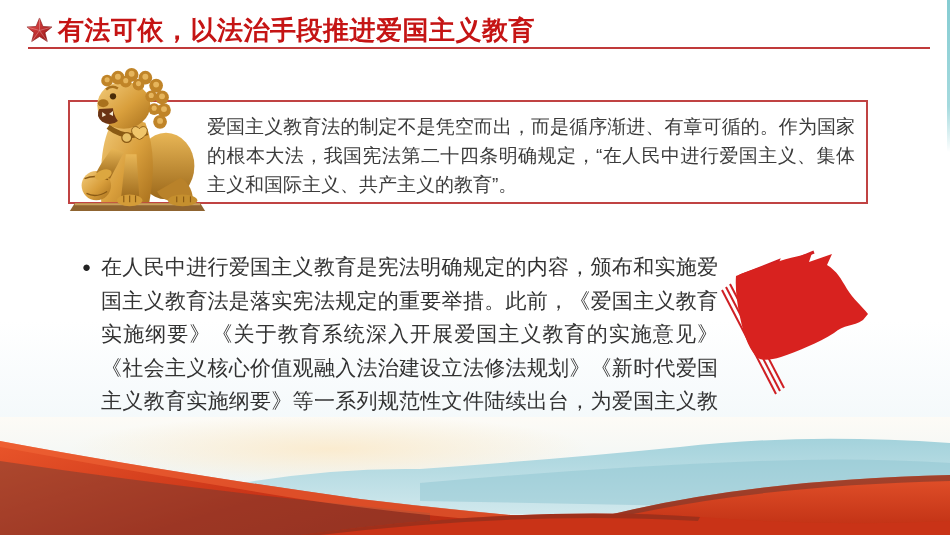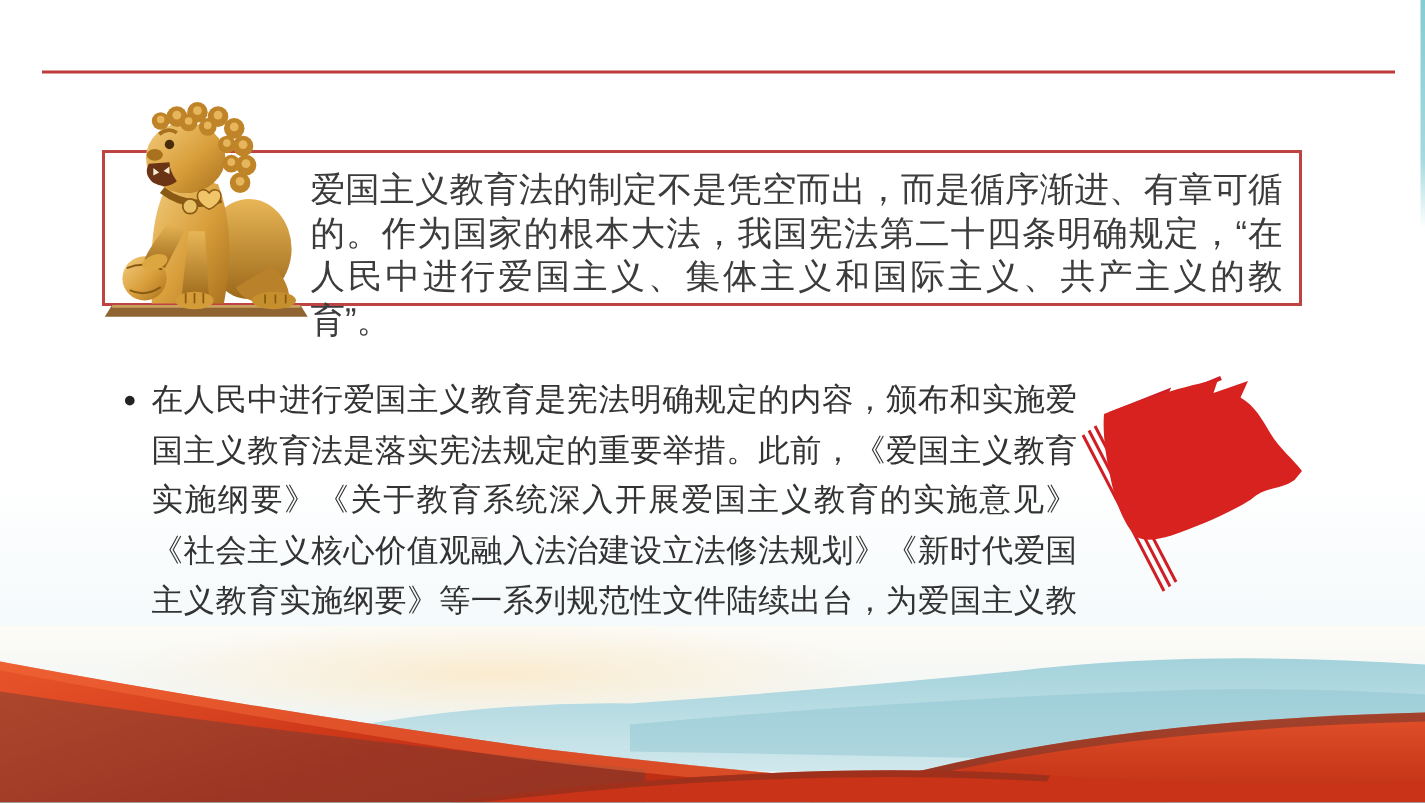--- a/index.html
+++ b/index.html
@@ -22,40 +22,60 @@
     position:absolute;right:0;top:0;width:3px;height:152px;
     background:linear-gradient(180deg,#85ccd2 0%,#a5dade 70%,rgba(180,224,228,0) 100%);
   }
   
   .quote-box{
     position:absolute;left:68px;top:100px;width:800px;height:104px;
     border:2px solid #c04343;background:#ffffff;box-sizing:border-box;
   }
   .quote-text{
     position:absolute;left:137px;top:10px;width:648px;
-    font-size:23px;line-height:29px;color:#3c3c3c;text-align:justify;
+    font-size:19px;line-height:29px;color:#3c3c3c;text-align:justify;
   }
   .lion{position:absolute;left:66px;top:64px;width:144px;height:152px;}
   
   .bullet-row{position:absolute;left:82px;top:250px;width:636px;display:flex;gap:10px;}
   .bullet-dot{flex:0 0 auto;font-size:15px;color:#222;line-height:33px;}
   .bullet-text{
     font-size:21px;line-height:33.5px;color:#333333;text-align:justify;
   }
   .flag{position:absolute;left:716px;top:246px;width:178px;height:152px;}
   
   .landscape{position:absolute;left:0;bottom:0;width:950px;height:118px;}
 </style>
 </head>
 <body>
 
 <div class="slide">
 
   <div class="edge-strip"></div>
 
+  <div class="header">
+    <svg class="star" viewBox="0 0 28 28">
+      <defs>
+        <linearGradient id="starG" x1="0" y1="0" x2="1" y2="1">
+          <stop offset="0" stop-color="#f express25656"></stop>
+            <stop offset="0" stop-color="#f25656"></stop>
+          <stop offset="1" stop-color="#8f0d0d"></stop>
+        </linearGradient>
+      </defs>
+      <polygon points="14,1 17.6,9.8 27,10.3 19.7,16.3 22.1,25.4 14,20.3 5.9,25.4 8.3,16.3 1,10.3 10.4,9.8" fill="url(#starG)" stroke="#7e0b0b" stroke-width="0.6"></polygon>
+      <g stroke="#ffffff" stroke-width="0.5" opacity="0.55">
+        <line x1="14" y1="1" x2="14" y2="14"></line>
+          <line x1="27" y1="10.3" x2="14" y2="14"></line>
+        <line x1="22.1" y1="25.4" x2="14" y2="14"></line>
+          <line x1="5.9" y1="25.4" x2="14" y2="14"></line>
+        <line x1="1" y1="10.3" x2="14" y2="14"></line>
+      </g>
+    </svg>
+    <div class="title">有法可依，以法治手段推进爱国主义教育</div>
+  </div>
   <div class="title-underline"></div>
 
   <div class="quote-box">
     <div class="quote-text">爱国主义教育法的制定不是凭空而出，而是循序渐进、有章可循的。作为国家的根本大法，我国宪法第二十四条明确规定，“在人民中进行爱国主义、集体主义和国际主义、共产主义的教育”。</div>
   </div>
 
   <svg class="lion" viewBox="0 0 145 155">
     <defs>
       <linearGradient id="gold" x1="0" y1="0" x2="1" y2="1">
         <stop offset="0" stop-color="#f3cd7e"></stop>

